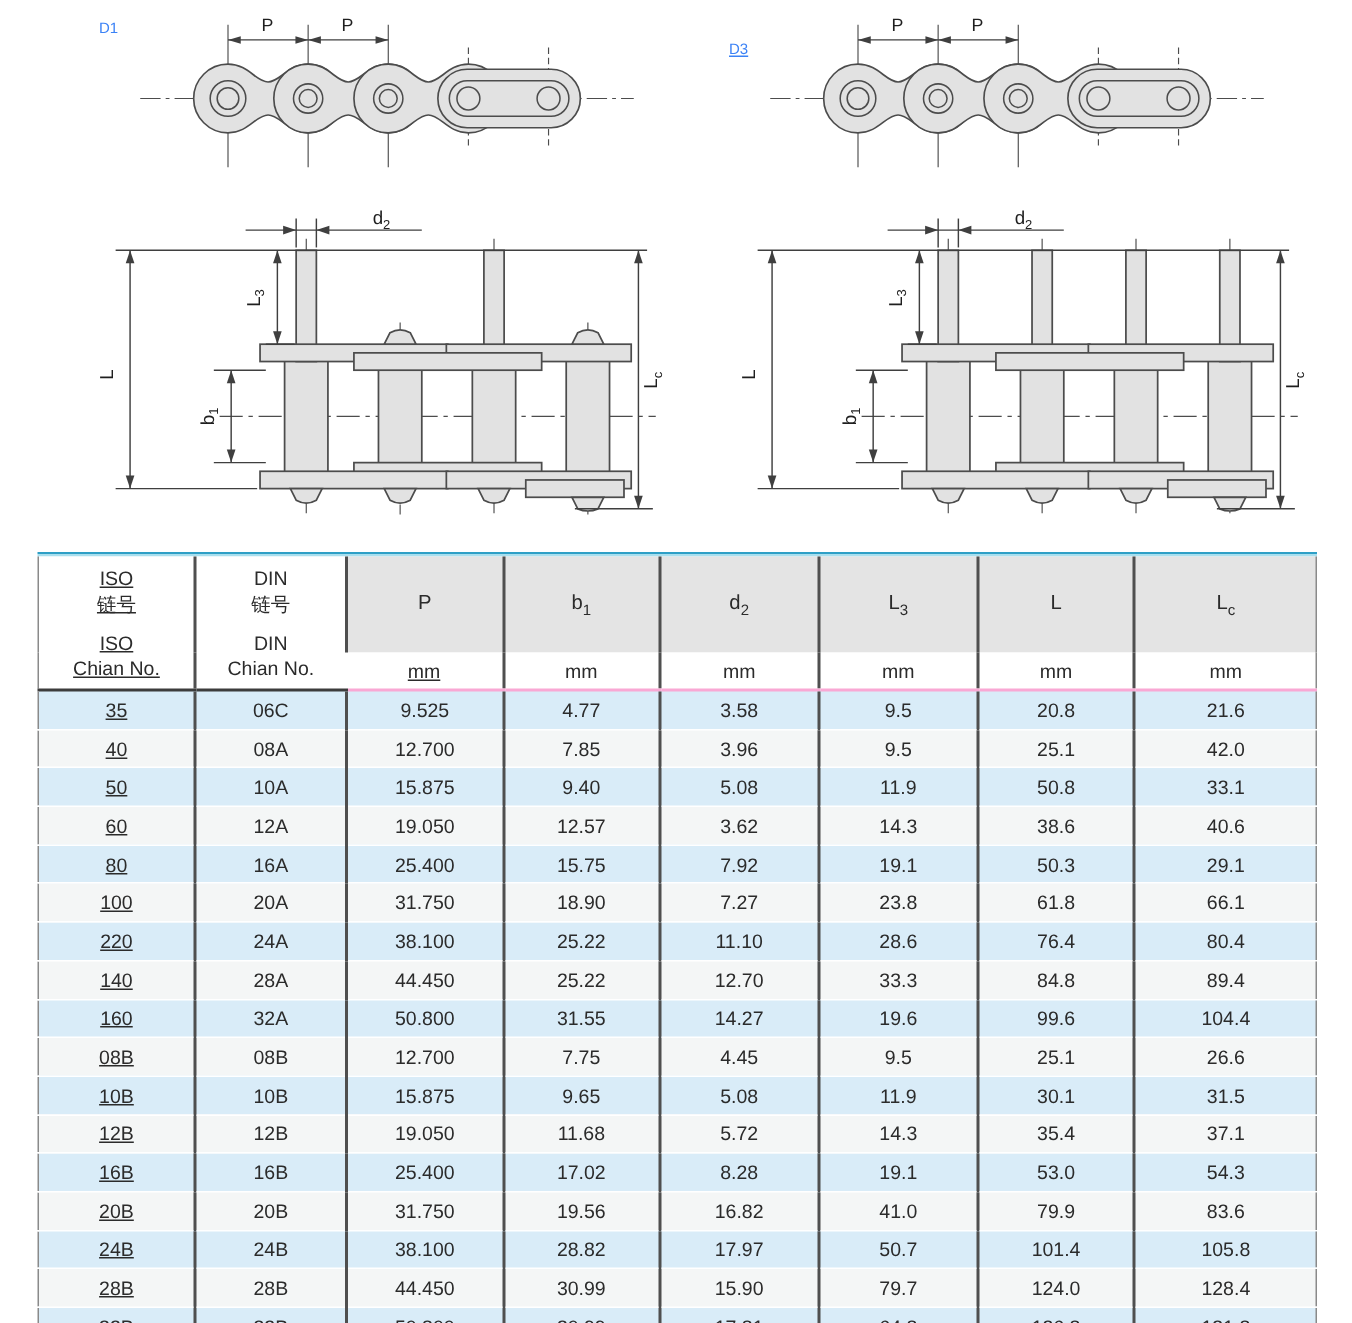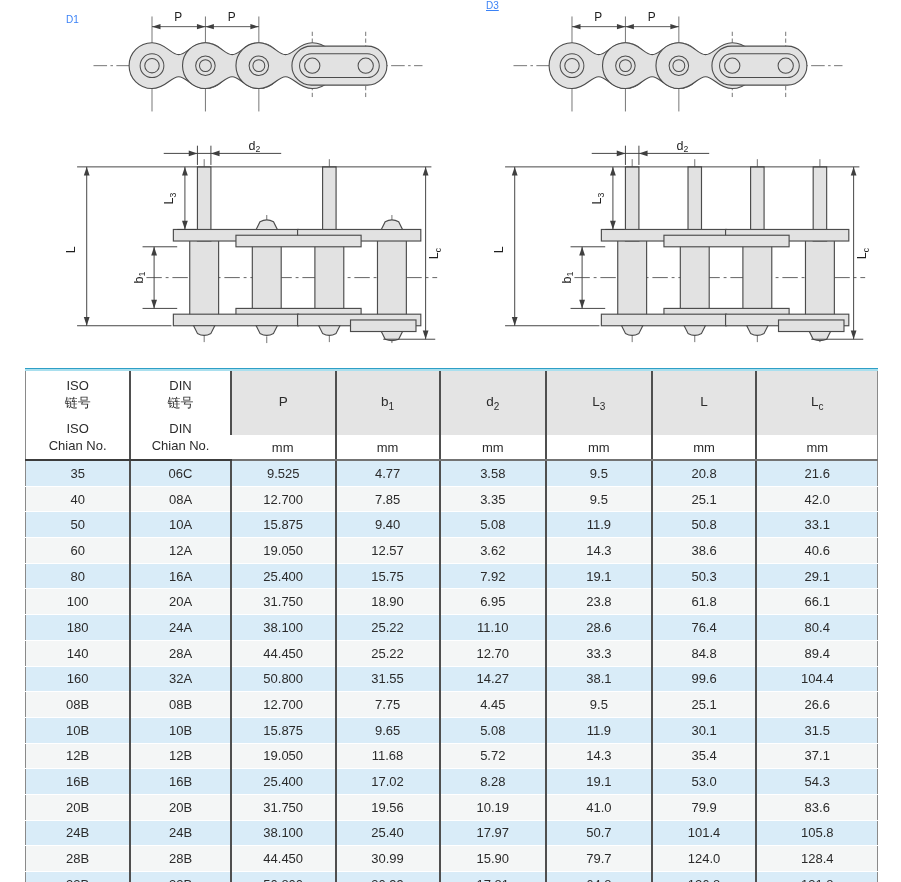--- a/index.html
+++ b/index.html
@@ -9,27 +9,27 @@
   svg{position:absolute;overflow:visible;}
   .dimtext{font-family:"Liberation Sans",sans-serif;font-size:13px;fill:#1f1f1f;}
   .ptext{font-family:"Liberation Sans",sans-serif;font-size:14px;fill:#1f1f1f;}
 
   
   .table-wrap{position:absolute;left:25px;top:368px;width:853px;}
   .tbl-topline{height:3px;background:linear-gradient(#2e9fc6 34%,#a9dfee 34%);}
   table{width:100%;border-collapse:collapse;table-layout:fixed;
         border-left:1px solid #8a8a8a;border-right:1px solid #8a8a8a;}
   th,td{border-left:2px solid #4f4f4f;font-weight:normal;text-align:center;}
-  th:first-child,td:first-child{border-left:none;}
+  th:first-child,td:first-child{border-left:none;text-decoration:underline;}
   thead .idcol{background:#fff;height:84px;vertical-align:middle;font-size:13px;line-height:17px;}
   thead .idcol .en{margin-top:9px;}
   thead .dimhead{background:#e4e4e4;height:62px;font-size:13.5px;}
   thead .dimhead sub{font-size:10px;}
   thead .unitrow th{background:#fff;height:22px;font-size:13px;}
-  thead tr.unitrow th{border-bottom:2px solid #737373;margin-top:36px;}
+  thead tr.unitrow th{border-bottom:2px solid #f9a8d4;margin-top:36px;}
   thead .idcol{border-bottom:2px solid #3c3c3c;}
   tbody td{height:22.7px;font-size:13px;border-bottom:1px solid #fff;}
   tbody tr:nth-child(odd) td{background:#d9ecf8;}
   tbody tr:nth-child(even) td{background:#f4f6f6;}
   tbody tr:last-child td{border-bottom:2px solid #3c3c3c;}
 </style>
 </head>
 <body>
 
 <div id="page">
@@ -71,21 +71,21 @@
         <polygon points="75,22 85,19 85,25"></polygon>
           <polygon points="138,22 128,19 128,25"></polygon>
         <polygon points="138,22 148,19 148,25"></polygon>
           <polygon points="201,22 191,19 191,25"></polygon>
       </g>
       <text class="ptext" x="106" y="15" text-anchor="middle">P</text>
       <text class="ptext" x="169" y="15" text-anchor="middle">P</text>
     </g>
   </svg>
 
-  <div class="dlabel" style="left:486px;top:0;text-decoration:underline;">D3</div>
+  <div class="dlabel" style="left:486px;top:28px;text-decoration:underline;">D3</div>
 
   <svg style="left:508px;top:8px;width:340px;height:106px" viewBox="0 0 400 125">
     <g stroke="#4c4c4c" fill="none" stroke-width="0.9">
       <line x1="75" y1="10" x2="75" y2="122"></line>
       <line x1="138" y1="10" x2="138" y2="122"></line>
       <line x1="201" y1="10" x2="201" y2="122"></line>
       <line x1="264" y1="28" x2="264" y2="108" stroke-dasharray="5 3"></line>
       <line x1="327" y1="28" x2="327" y2="108" stroke-dasharray="5 3"></line>
     </g>
     <line x1="6" y1="68" x2="394" y2="68" stroke="#4c4c4c" stroke-width="0.9" stroke-dasharray="16 4 3 4"></line>
@@ -296,21 +296,21 @@
             <td>3.58</td>
             <td>9.5</td>
             <td>20.8</td>
             <td>21.6</td>
           </tr>
           <tr>
             <td>40</td>
             <td>08A</td>
             <td>12.700</td>
             <td>7.85</td>
-            <td>3.35</td>
+            <td>3.96</td>
             <td>9.5</td>
             <td>25.1</td>
             <td>42.0</td>
           </tr>
           <tr>
             <td>50</td>
             <td>10A</td>
             <td>15.875</td>
             <td>9.40</td>
             <td>5.08</td>
@@ -336,27 +336,27 @@
             <td>7.92</td>
             <td>19.1</td>
             <td>50.3</td>
             <td>29.1</td>
           </tr>
           <tr>
             <td>100</td>
             <td>20A</td>
             <td>31.750</td>
             <td>18.90</td>
-            <td>6.95</td>
+            <td>7.27</td>
             <td>23.8</td>
             <td>61.8</td>
             <td>66.1</td>
           </tr>
           <tr>
-            <td>180</td>
+            <td>220</td>
             <td>24A</td>
             <td>38.100</td>
             <td>25.22</td>
             <td>11.10</td>
             <td>28.6</td>
             <td>76.4</td>
             <td>80.4</td>
           </tr>
           <tr>
             <td>140</td>
@@ -367,21 +367,21 @@
             <td>33.3</td>
             <td>84.8</td>
             <td>89.4</td>
           </tr>
           <tr>
             <td>160</td>
             <td>32A</td>
             <td>50.800</td>
             <td>31.55</td>
             <td>14.27</td>
-            <td>38.1</td>
+            <td>19.6</td>
             <td>99.6</td>
             <td>104.4</td>
           </tr>
           <tr>
             <td>08B</td>
             <td>08B</td>
             <td>12.700</td>
             <td>7.75</td>
             <td>4.45</td>
             <td>9.5</td>
@@ -416,30 +416,30 @@
             <td>8.28</td>
             <td>19.1</td>
             <td>53.0</td>
             <td>54.3</td>
           </tr>
           <tr>
             <td>20B</td>
             <td>20B</td>
             <td>31.750</td>
             <td>19.56</td>
-            <td>10.19</td>
+            <td>16.82</td>
             <td>41.0</td>
             <td>79.9</td>
             <td>83.6</td>
           </tr>
           <tr>
             <td>24B</td>
             <td>24B</td>
             <td>38.100</td>
-            <td>25.40</td>
+            <td>28.82</td>
             <td>17.97</td>
             <td>50.7</td>
             <td>101.4</td>
             <td>105.8</td>
           </tr>
           <tr>
             <td>28B</td>
             <td>28B</td>
             <td>44.450</td>
             <td>30.99</td>

